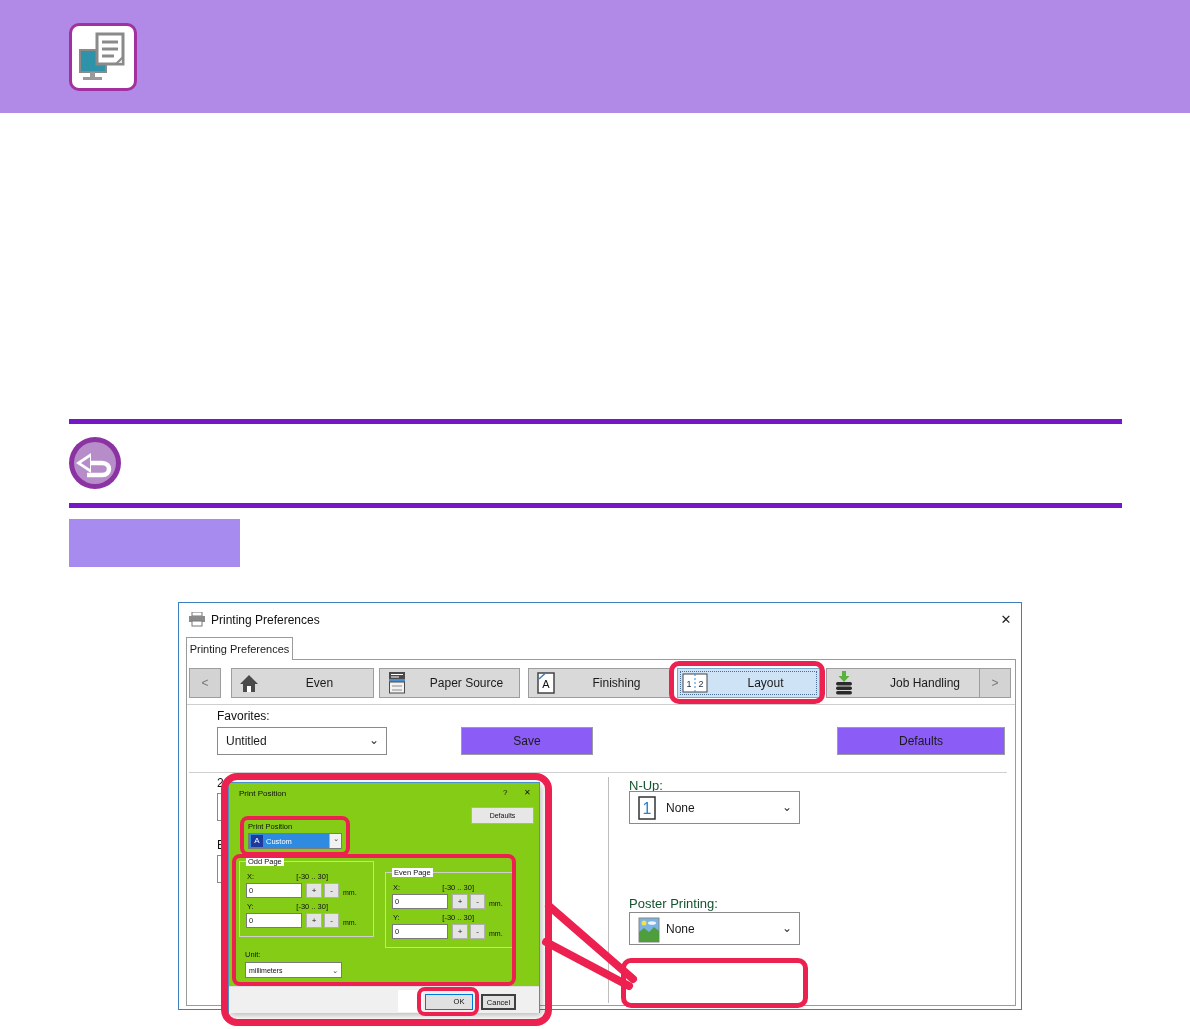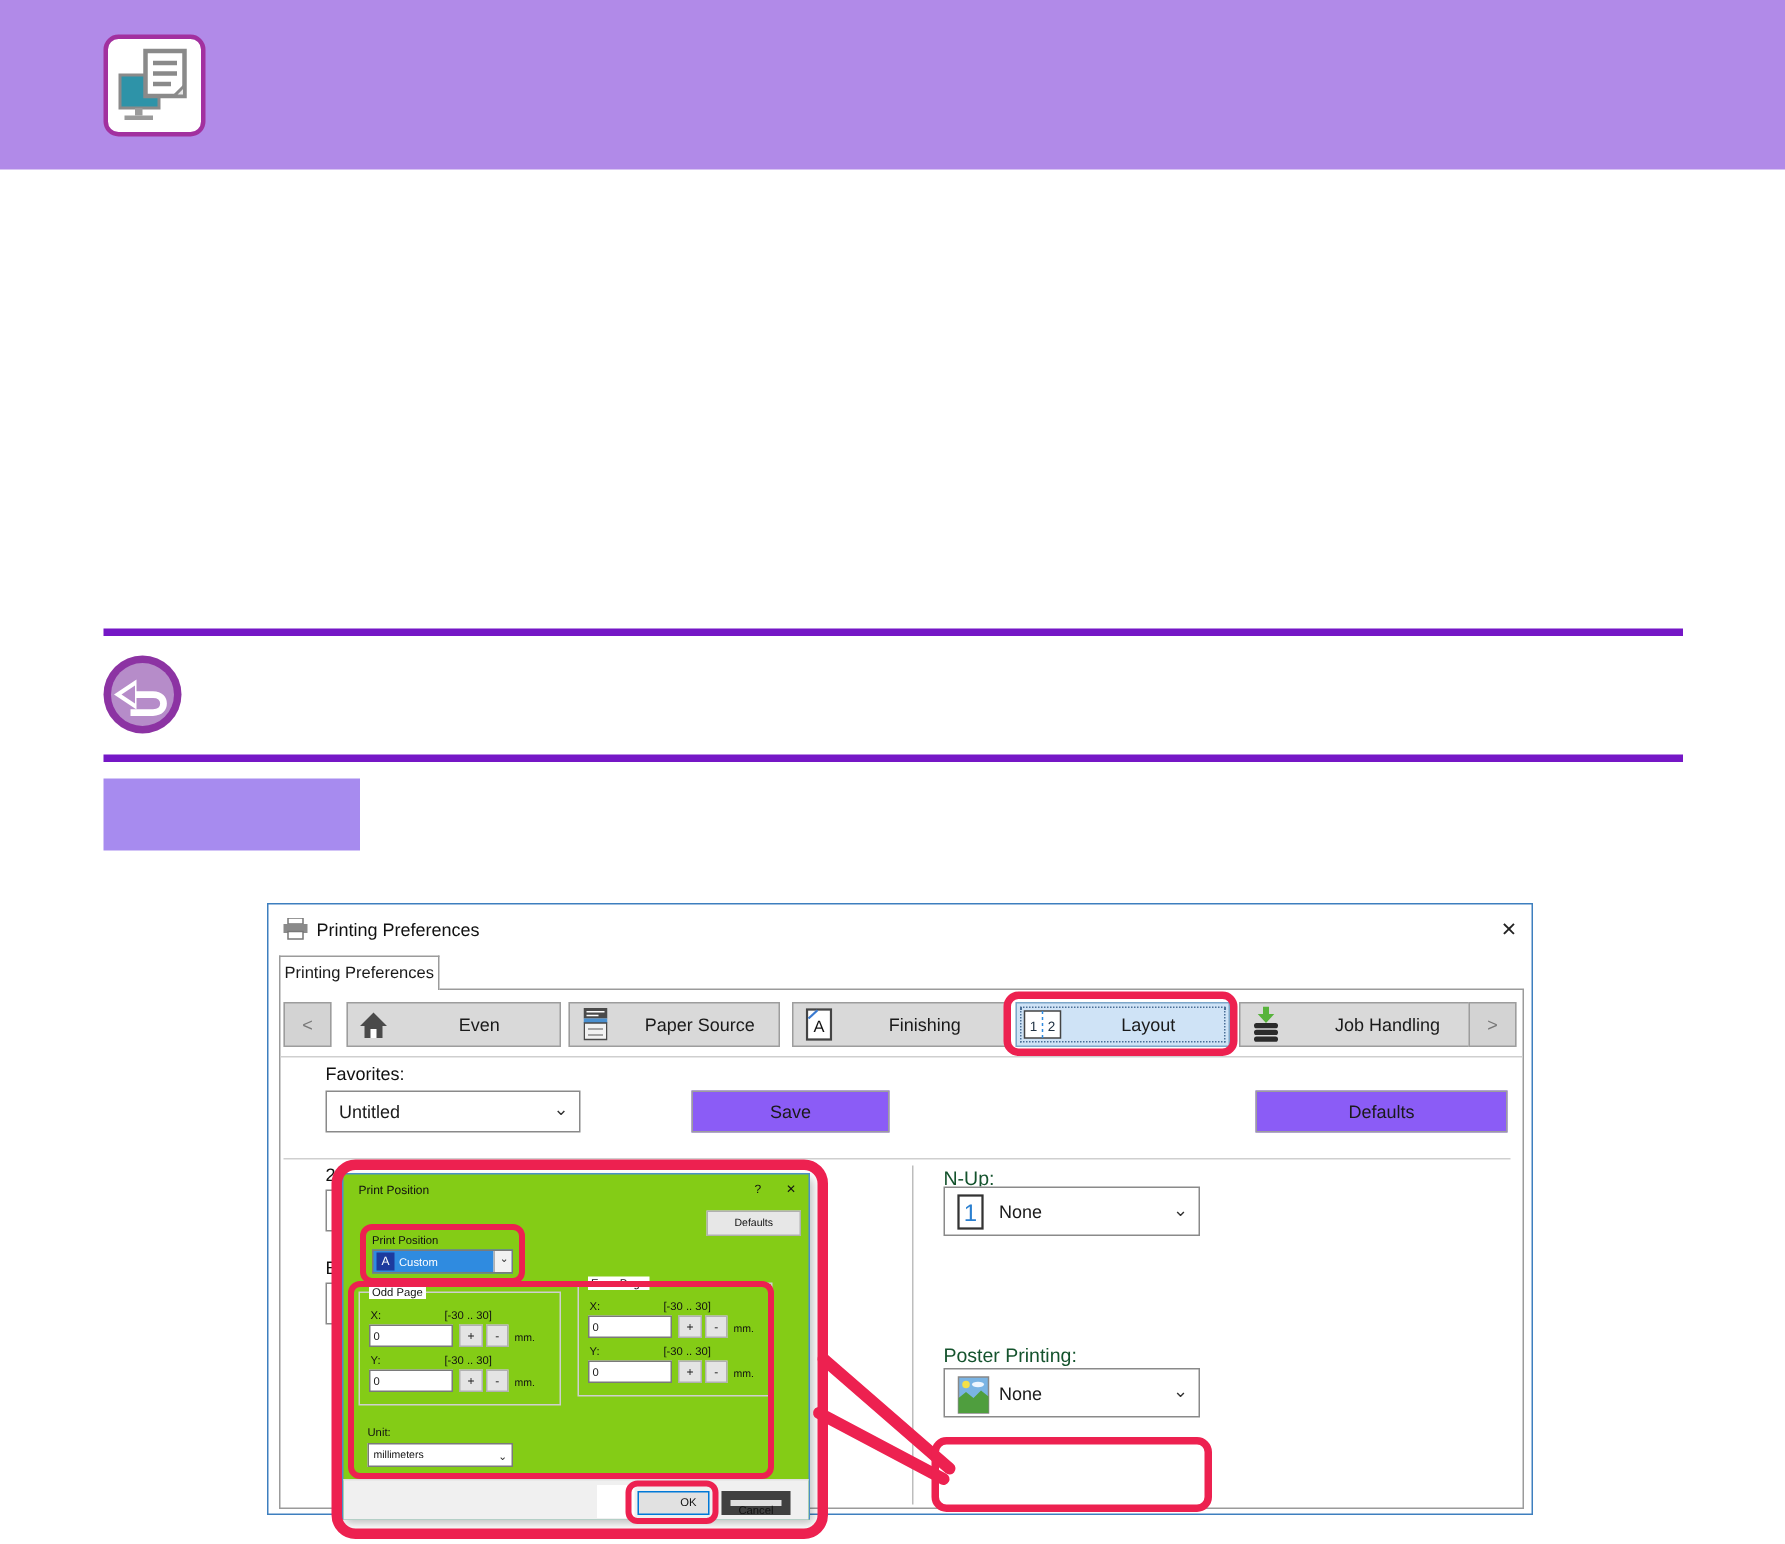--- a/index.html
+++ b/index.html
@@ -255,21 +255,21 @@
       <span class="abs spin" style="left:84px;top:21px;width:15px;height:15px;">-</span>
       <span class="abs mini7" style="left:103px;top:27px;">mm.</span>
       <span class="abs mini" style="left:7px;top:40px;">Y:</span>
       <span class="abs mini" style="left:40px;top:40px;width:48px;text-align:right;">[-30 .. 30]</span>
       <span class="abs minput" style="left:6px;top:51px;width:56px;height:15px;">0</span>
       <span class="abs spin" style="left:66px;top:51px;width:16px;height:15px;">+</span>
       <span class="abs spin" style="left:84px;top:51px;width:15px;height:15px;">-</span>
       <span class="abs mini7" style="left:103px;top:57px;">mm.</span>
     </div>
 
-    <div class="abs group" style="left:156px;top:72px;width:130px;height:76px;">
+    <div class="abs group" style="left:156px;top:89px;width:130px;height:76px;">
       <span class="glegend mini">Even Page</span>
       <span class="abs mini" style="left:7px;top:10px;">X:</span>
       <span class="abs mini" style="left:40px;top:10px;width:48px;text-align:right;">[-30 .. 30]</span>
       <span class="abs minput" style="left:6px;top:21px;width:56px;height:15px;">0</span>
       <span class="abs spin" style="left:66px;top:21px;width:16px;height:15px;">+</span>
       <span class="abs spin" style="left:84px;top:21px;width:15px;height:15px;">-</span>
       <span class="abs mini7" style="left:103px;top:27px;">mm.</span>
       <span class="abs mini" style="left:7px;top:40px;">Y:</span>
       <span class="abs mini" style="left:40px;top:40px;width:48px;text-align:right;">[-30 .. 30]</span>
       <span class="abs minput" style="left:6px;top:51px;width:56px;height:15px;">0</span>
@@ -280,21 +280,21 @@
 
     <div class="abs mini" style="left:16px;top:167px;">Unit:</div>
     <div class="abs mcombo" style="left:16px;top:179px;width:97px;height:16px;">
       <span class="abs mini7" style="left:3px;top:4px;">millimeters</span>
       <span class="mchev" style="top:4px;">⌄</span>
     </div>
 
     <div class="abs footer" style="left:0;top:203px;width:310px;height:27px;"></div>
     <div class="abs" style="left:169px;top:207px;width:25px;height:22px;background:#fff;"></div>
     <div class="abs mini" style="left:196px;top:211px;width:48px;height:16px;background:#e1e1e1;border:1px solid #0078d7;text-align:center;line-height:14px;padding-left:20px;">OK</div>
-    <div class="abs mini" style="left:252px;top:211px;width:46px;height:16px;background:#e1e1e1;border:6px solid #404040;text-align:center;line-height:14px;">Cancel</div>
+    <div class="abs mini" style="left:252px;top:211px;width:35px;height:16px;background:#e1e1e1;border:2px solid #404040;text-align:center;line-height:14px;">Cancel</div>
   </div>
 
   <div class="abs callout mid" style="left:669px;top:661px;width:156px;height:43px;"></div>
   <div class="abs callout thick" style="left:221px;top:773px;width:331px;height:253px;"></div>
   <div class="abs callout" style="left:240px;top:816px;width:110px;height:40px;"></div>
   <div class="abs callout" style="left:232px;top:854px;width:284px;height:132px;"></div>
   <div class="abs callout" style="left:417px;top:987px;width:62px;height:29px;"></div>
   <div class="abs callout mid" style="left:621px;top:958px;width:187px;height:50px;"></div>
 
   <svg class="wedge" width="1190" height="1029" viewBox="0 0 1190 1029">

